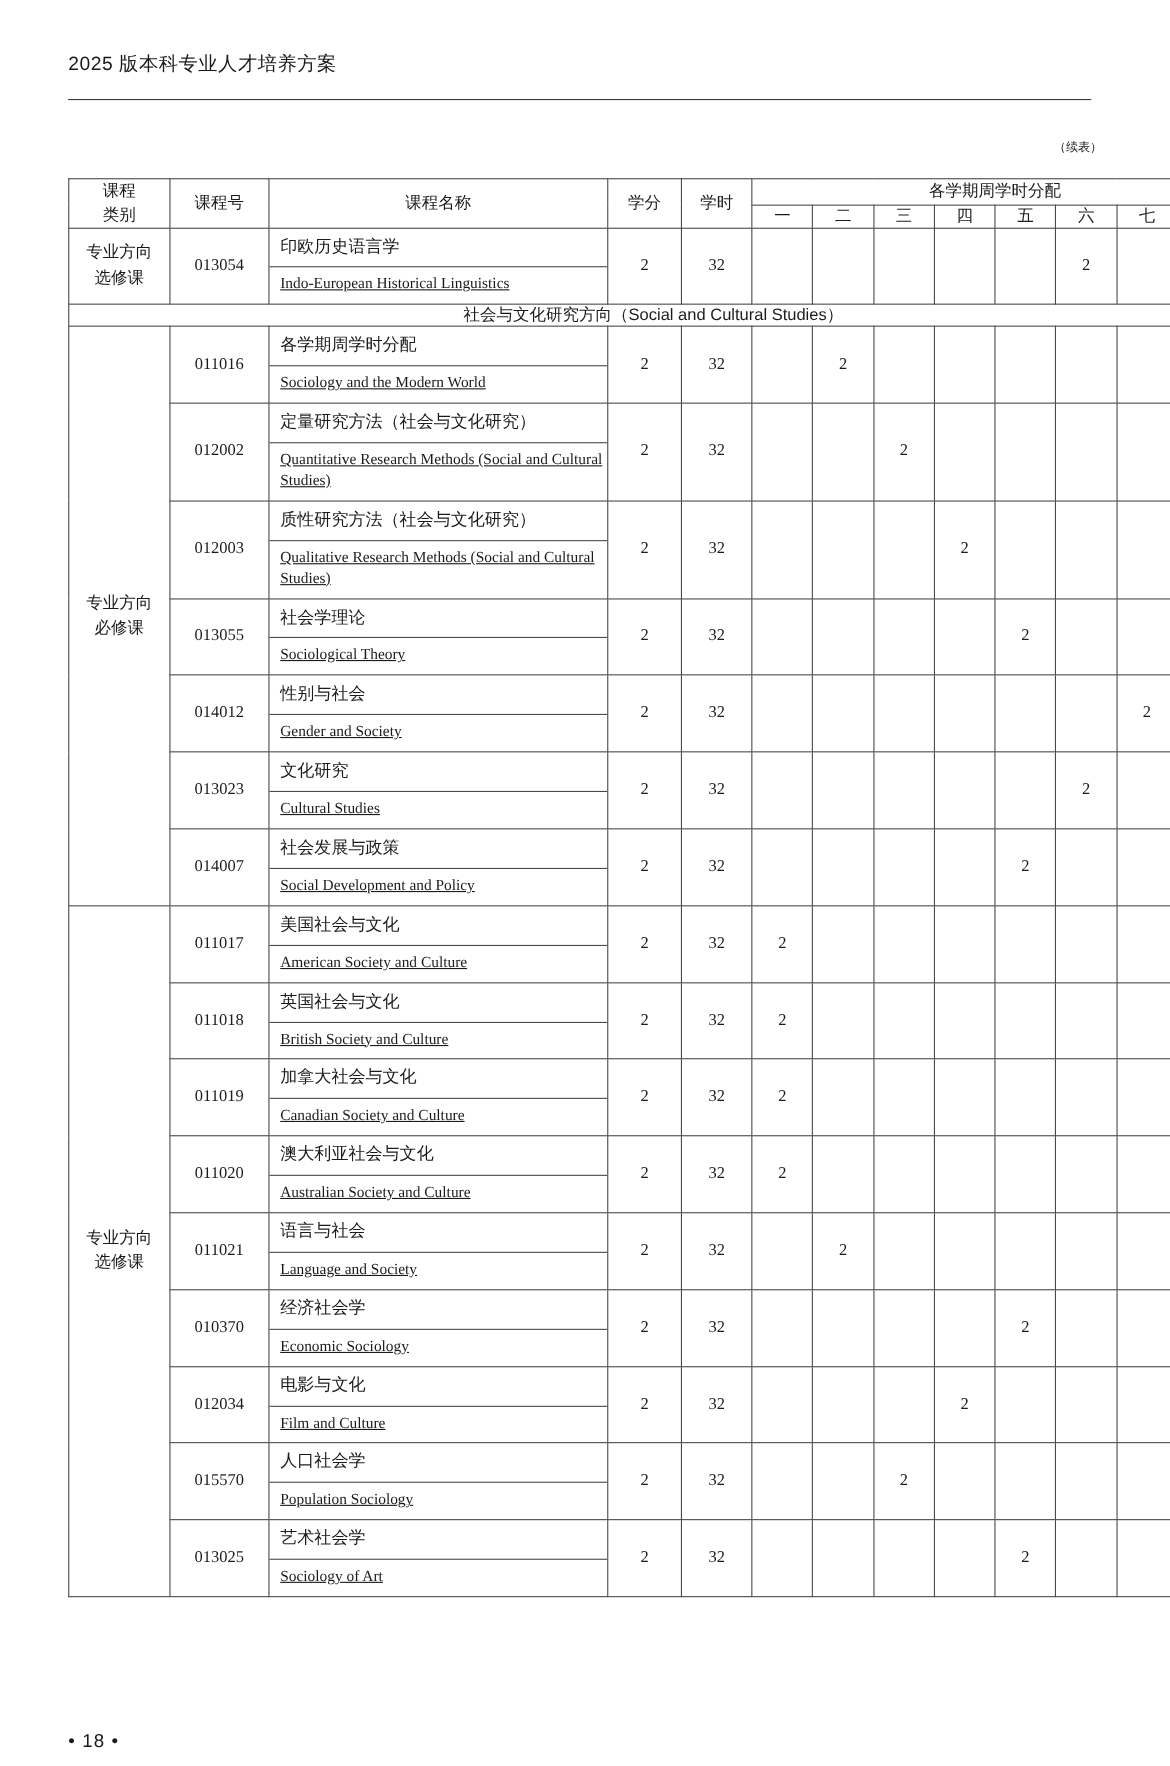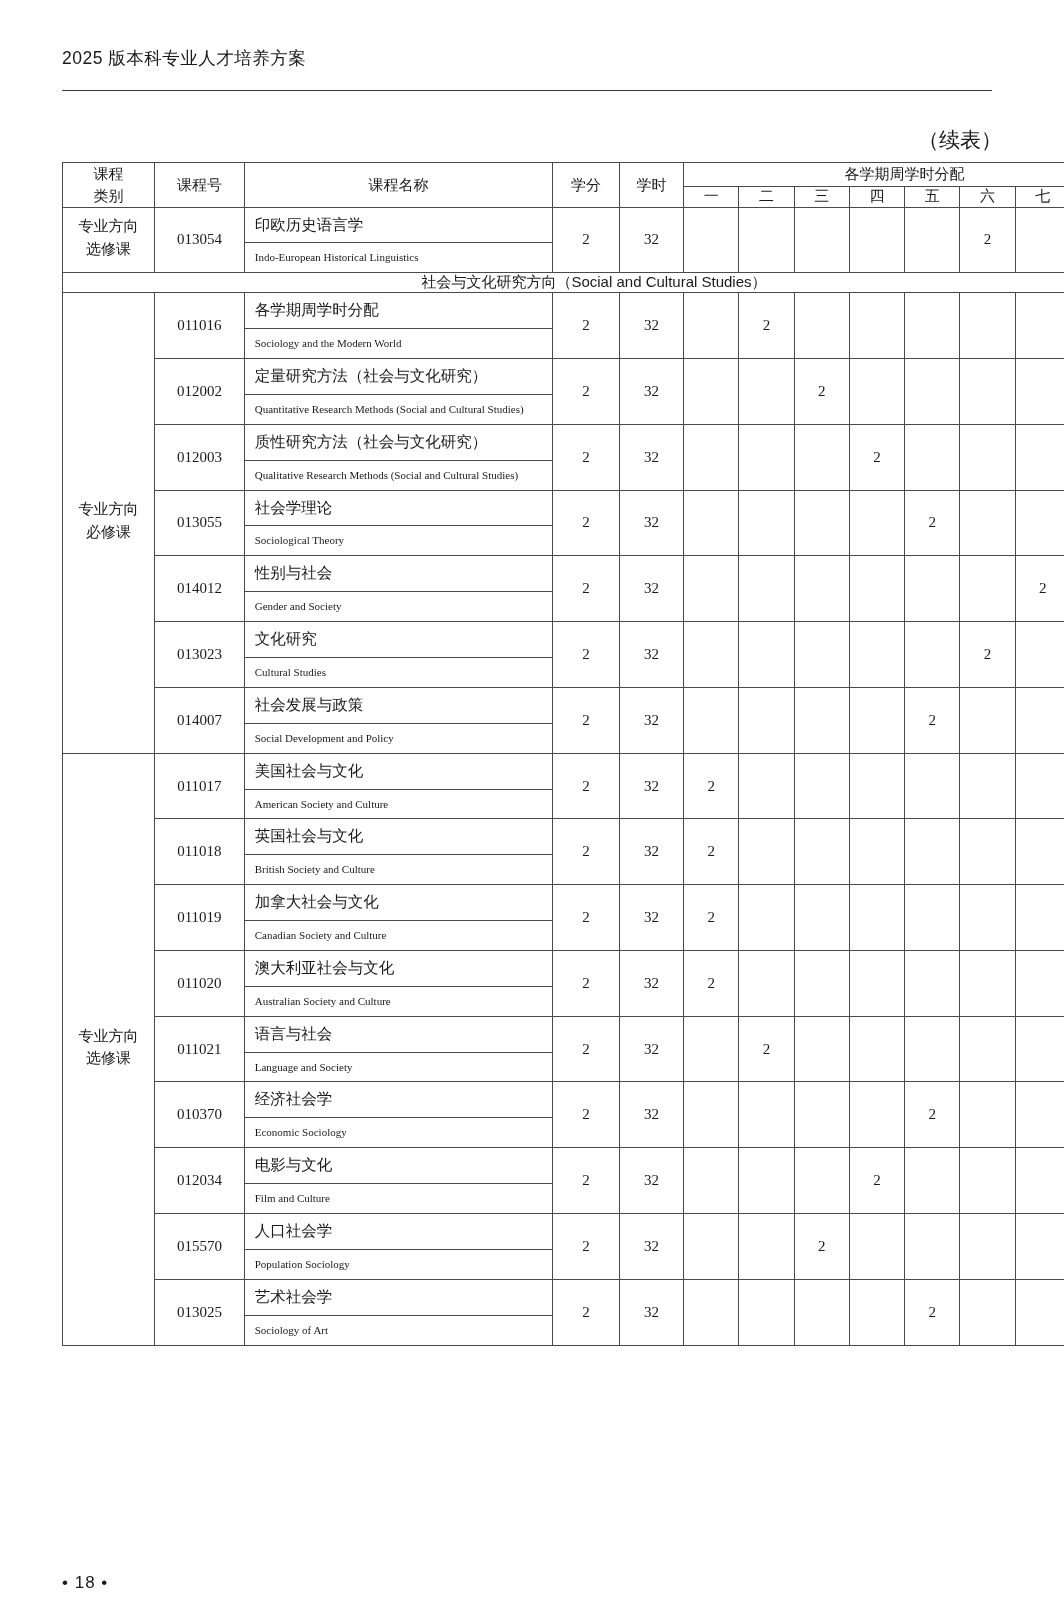--- a/index.html
+++ b/index.html
@@ -40,42 +40,42 @@
     position: absolute;
     left: 0;
     right: 0;
     top: 44px;
     border-top: 1.3px solid #3a3a3a;
   }
   .continued {
     position: absolute;
     top: 126px;
     right: 62px;
-    font-size: 21px;
+    font-size: 11px;
     font-family: "Liberation Sans", "DejaVu Sans", sans-serif;
   }
   table.course {
     position: absolute;
     top: 162px;
     left: 62px;
     width: 1064px;
     border-collapse: collapse;
     table-layout: fixed;
   }
   table.course td, table.course th {
     border: 1px solid #4a4a4a;
     padding: 0;
     vertical-align: middle;
     text-align: center;
     font-size: 15px;
     font-weight: normal;
   }
   .cat-cell {
     width: 80px;
-    font-family: Liberation Mono, monospace;
+    font-family: Liberation Serif, serif;
     font-size: 15px;
     line-height: 1.5;
   }
   .code-cell {
     width: 78px;
     font-size: 15px;
   }
   .name-col { width: 268px; }
   .credit-col { width: 58px; }
   .hours-col { width: 56px; }
@@ -97,21 +97,22 @@
     text-align: left;
     font-size: 15.5px;
     line-height: 1.35;
   }
   .name-cn {
     font-family: "Liberation Sans", "DejaVu Sans", sans-serif;
     border-bottom: 1px solid #4a4a4a;
   }
   .name-en {
     font-family: "Liberation Serif", "DejaVu Serif", serif;
-    font-size: 11px;
+    font-size: 14px;
+    text-decoration: underline;
   }
   .name-wrap { padding: 0; }
   .num { font-size: 15.5px; }
   .section-row td {
     font-family: "Liberation Sans", "DejaVu Sans", sans-serif;
     font-size: 16px;
     padding: 9px 0;
     text-align: center;
   }
   .footer {

